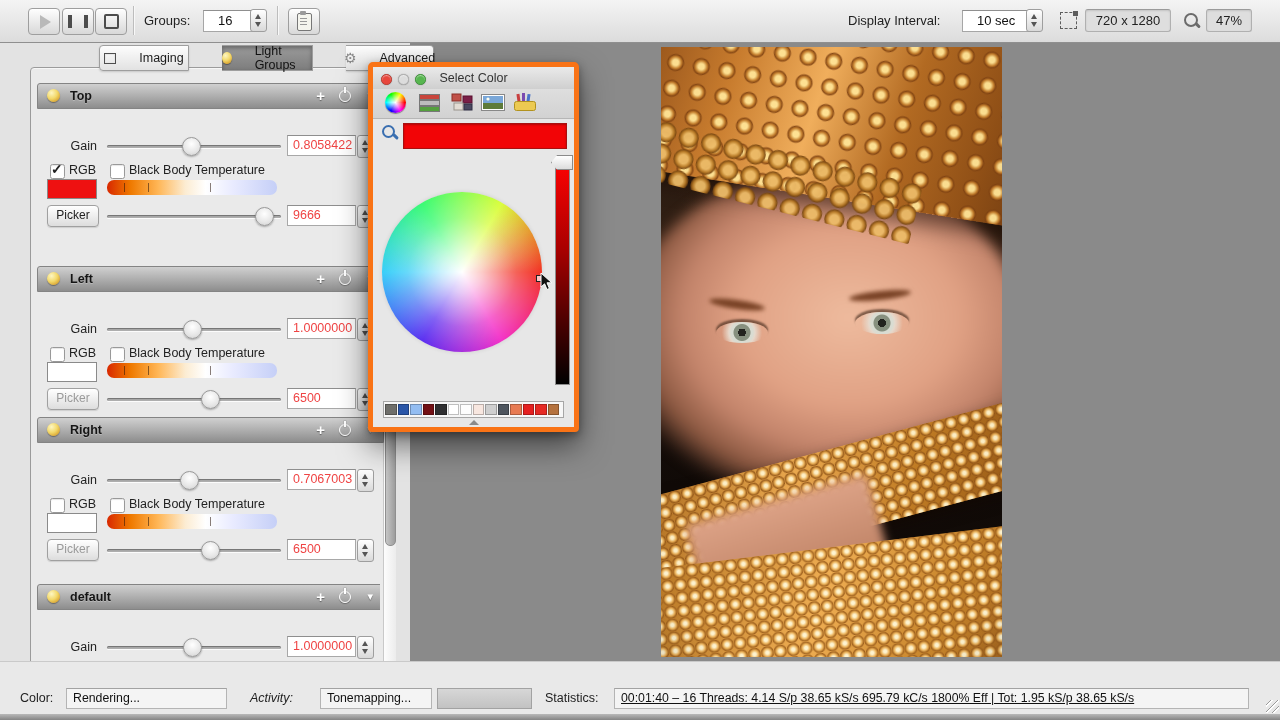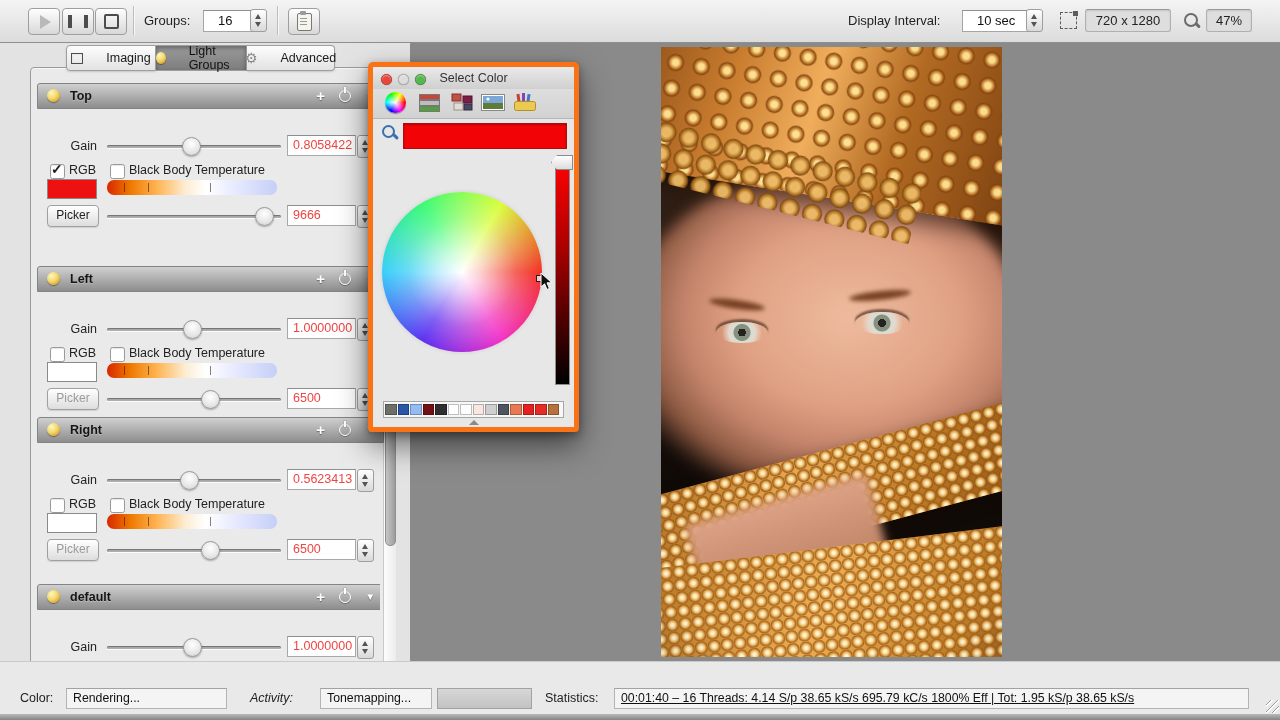--- a/index.html
+++ b/index.html
@@ -25,21 +25,21 @@
   .clip-glyph::after{content:"";position:absolute;left:2px;top:4px;width:7px;height:1.5px;background:#999;box-shadow:0 3px 0 #999,0 6px 0 #999;}
   .mag{position:absolute;width:10px;height:10px;border:2px solid #6b6b6b;border-radius:50%;}
   .mag::after{content:"";position:absolute;left:9px;top:9px;width:6px;height:2.5px;background:#6b6b6b;transform:rotate(45deg);border-radius:2px;}
   .fit-glyph{position:absolute;width:15px;height:15px;border:1.5px dashed #5d5d5d;}
   .fit-glyph::after{content:"";position:absolute;right:-2px;top:-2px;width:5px;height:5px;background:#5d5d5d;}
 
   
   #left-panel{left:0;top:42px;width:410px;height:630px;background:#e3e3e3;z-index:10;}
   #tab-box{position:absolute;left:30px;top:25px;width:364px;height:601px;background:#eaeaea;border:1px solid #9b9b9b;border-radius:4px;box-shadow:inset 0 1px 0 #f6f6f6;}
   #tabs{position:absolute;left:66px;top:3px;height:24px;display:flex;z-index:5;}
-  .tab{height:24px;display:flex;align-items:center;justify-content:center;gap:23px;border:1px solid #9e9e9e;border-left-width:0;background:linear-gradient(180deg,#fdfdfd,#e2e2e2);font-size:12.5px;color:#1a1a1a;box-shadow:0 1px 2px rgba(0,0,0,.15);}
+  .tab{height:24px;display:flex;align-items:center;justify-content:center;gap:23px;border:1px solid #9e9e9e;border-left-width:0;background:linear-gradient(180deg,#fdfdfd,#e2e2e2);font-size:12.5px;color:#1a1a1a;box-shadow:0 1px 2px rgba(0,0,0,.15);margin-left:33px;}
   .tab:first-child{border-left-width:1px;border-radius:4px 0 0 4px;}
   .tab:last-child{border-radius:0 4px 4px 0;}
   .tab.sel{background:linear-gradient(180deg,#9b9b9b,#7d7d7d);color:#111;box-shadow:inset 0 2px 4px rgba(0,0,0,.35);}
   .bulb{width:13px;height:13px;border-radius:50%;background:radial-gradient(circle at 35% 30%,#fdf6c2,#f3d96b 45%,#d9a32e 80%,#b5791c);box-shadow:0 1px 1px rgba(0,0,0,.35);}
   .imaging-glyph{width:10px;height:9px;border:1.5px solid #4e4e4e;box-shadow:inset 0 0 0 1px #e8e8e8;}
   .gear-glyph{font-size:14px;color:#8a8a8a;line-height:13px;}
 
   
   #panel-scrollbar{position:absolute;left:383px;top:28px;width:12px;height:596px;background:linear-gradient(90deg,#fdfdfd,#ececec);border-left:1px solid #c9c9c9;}
   #panel-scroll-thumb{position:absolute;left:1px;top:6px;width:9px;height:468px;border-radius:5px;background:linear-gradient(90deg,#c6c6c6,#9d9d9d);border:1px solid #8f8f8f;}
@@ -288,21 +288,21 @@
         <span class="g-plus">+</span>
         <span class="g-power"></span>
         <span class="g-chev">▾</span>
       </div>
       <div class="g-row" style="top:52px;left:0;width:380px;">
         <div class="g-label">Gain</div>
         <div class="slider">
             <div class="track"></div>
             <div class="knob" style="left:calc(47% - 9px);"></div>
           </div>
-        <div class="val">0.5623413</div>
+        <div class="val">0.7067003</div>
         <div class="stepper g-step" style="position:absolute;">
             <div class="up"></div>
             <div class="dn"></div>
           </div>
       </div>
       <div class="g-row" style="top:79px;left:0;width:380px;height:17px;">
         <div class="chk" style="left:50px;"></div>
         <div class="chk-label" style="left:69px;">RGB</div>
         <div class="chk" style="left:110px;"></div>
         <div class="chk-label" style="left:129px;">Black Body Temperature</div>

